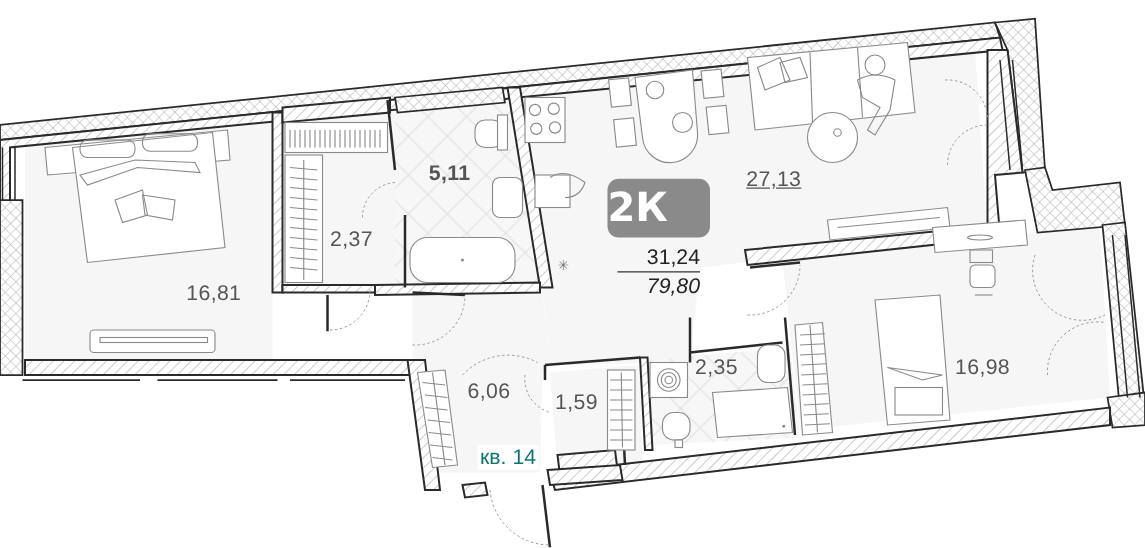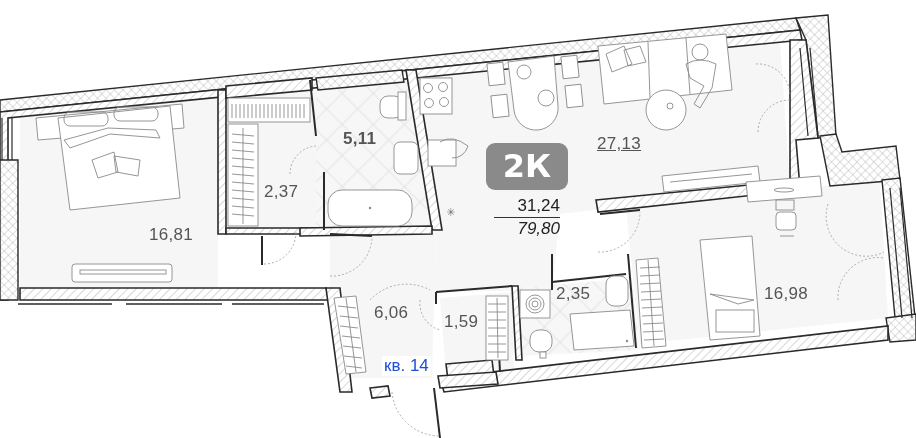--- a/index.html
+++ b/index.html
@@ -7,25 +7,25 @@
   #plan { position:absolute; left:0; top:0; width:916px; height:438px; }
   .wall-fill { fill:url(#hatch); stroke:#2a2a2a; stroke-width:1.6; }
   .wall-cross { fill:url(#cross); stroke:#2a2a2a; stroke-width:1.4; }
   .room { fill:#f6f6f6; stroke:none; }
   .tile { fill:url(#tiles); stroke:none; }
   .line { fill:none; stroke:#2a2a2a; stroke-width:2; }
   .thin { fill:none; stroke:#8a8a8a; stroke-width:0.9; }
   .furn { fill:#ffffff; stroke:#8a8a8a; stroke-width:0.9; }
   .door { fill:none; stroke:#9a9a9a; stroke-width:0.8; stroke-dasharray:2 2; }
   .area-label { position:absolute; font-family:"Liberation Sans", sans-serif; color:#555555; font-size:17px; letter-spacing:0.3px; white-space:nowrap; }
-  .badge { position:absolute; left:486px; top:143px; width:82px; height:47px; background:#8a8a8a; border-radius:9px; color:#ffffff; font-family:"DejaVu Sans", sans-serif; font-size:32px; font-weight:bold; line-height:47px; text-align:center; letter-spacing:0px; }
+  .badge { position:absolute; left:486px; top:143px; width:82px; height:47px; background:#8a8a8a; border-radius:9px; color:#ffffff; font-family:"DejaVu Sans", sans-serif; font-size:32px; font-weight:bold; line-height:47px; letter-spacing:0px; }
   .fraction { position:absolute; left:494px; top:196px; width:66px; text-align:right; font-family:"Liberation Sans", sans-serif; font-size:17px; color:#222222; }
   .fraction .num { display:block; line-height:19px; padding-bottom:2px; border-bottom:1.3px solid #333333; }
   .fraction .den { display:block; line-height:19px; padding-top:1px;font-style:italic; }
-  .apt-label { position:absolute; left:382px; top:356px; font-family:"Liberation Sans", sans-serif; font-size:17px; color:#1d4ed8; background:#ffffff; padding:0 2px; white-space:nowrap; }
+  .apt-label { position:absolute; left:382px; top:356px; font-family:"Liberation Sans", sans-serif; font-size:17px; color:#0f766e; background:#ffffff; padding:0 2px; white-space:nowrap; }
 </style>
 </head>
 <body>
 
 <svg id="plan" viewBox="0 0 916 438" xmlns="http://www.w3.org/2000/svg">
   <defs>
     <pattern id="hatch" width="6" height="6" patternUnits="userSpaceOnUse" patternTransform="rotate(45)">
       <rect width="6" height="6" fill="#ffffff"></rect>
       <line x1="0" y1="0" x2="0" y2="6" stroke="#9a9a9a" stroke-width="0.8"></line>
     </pattern>

